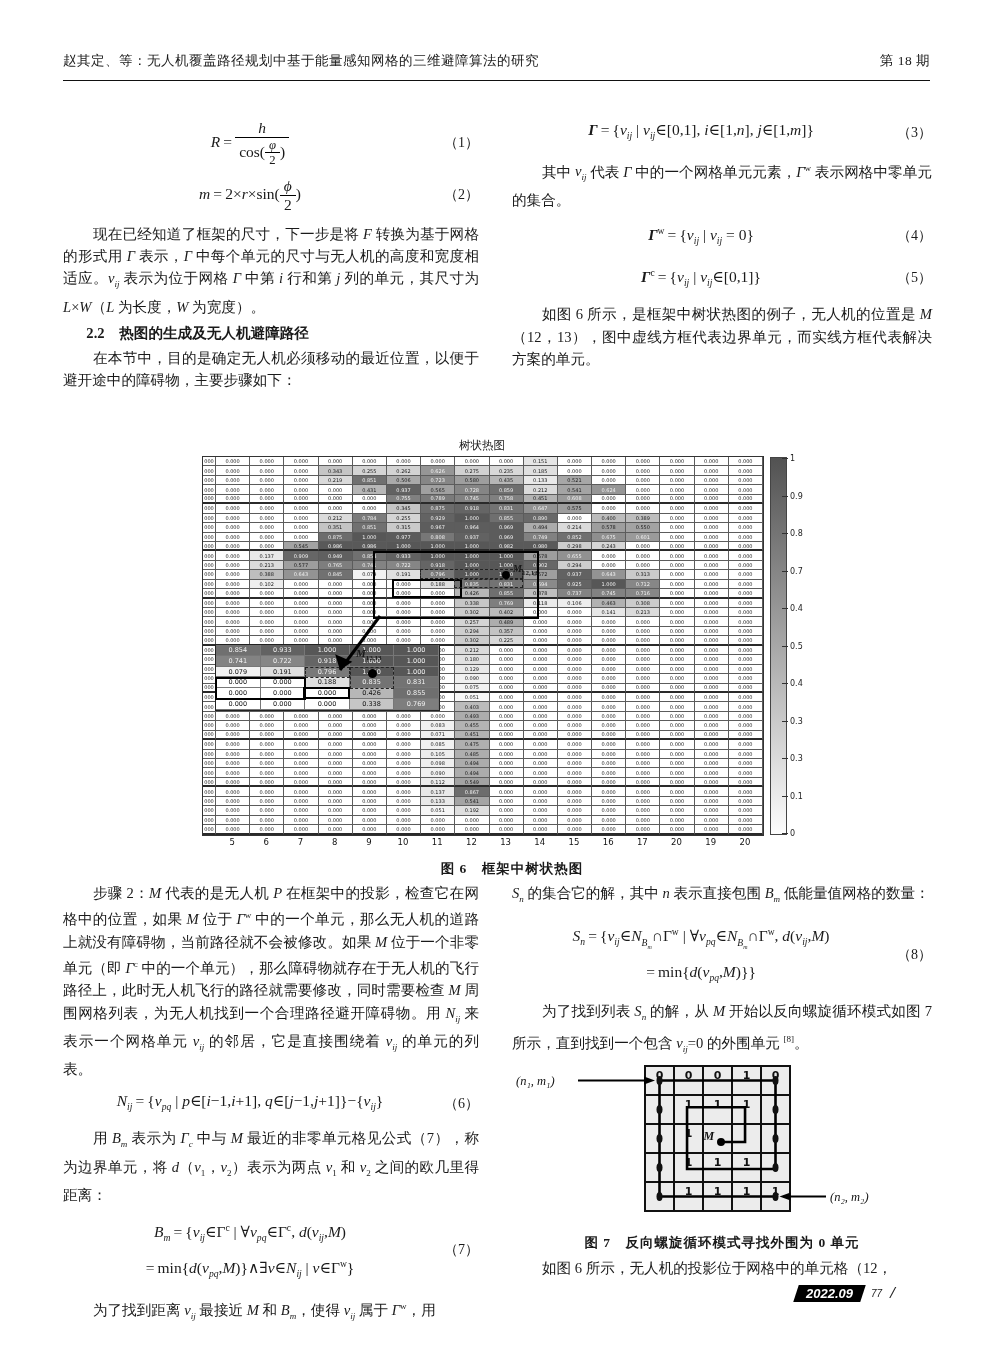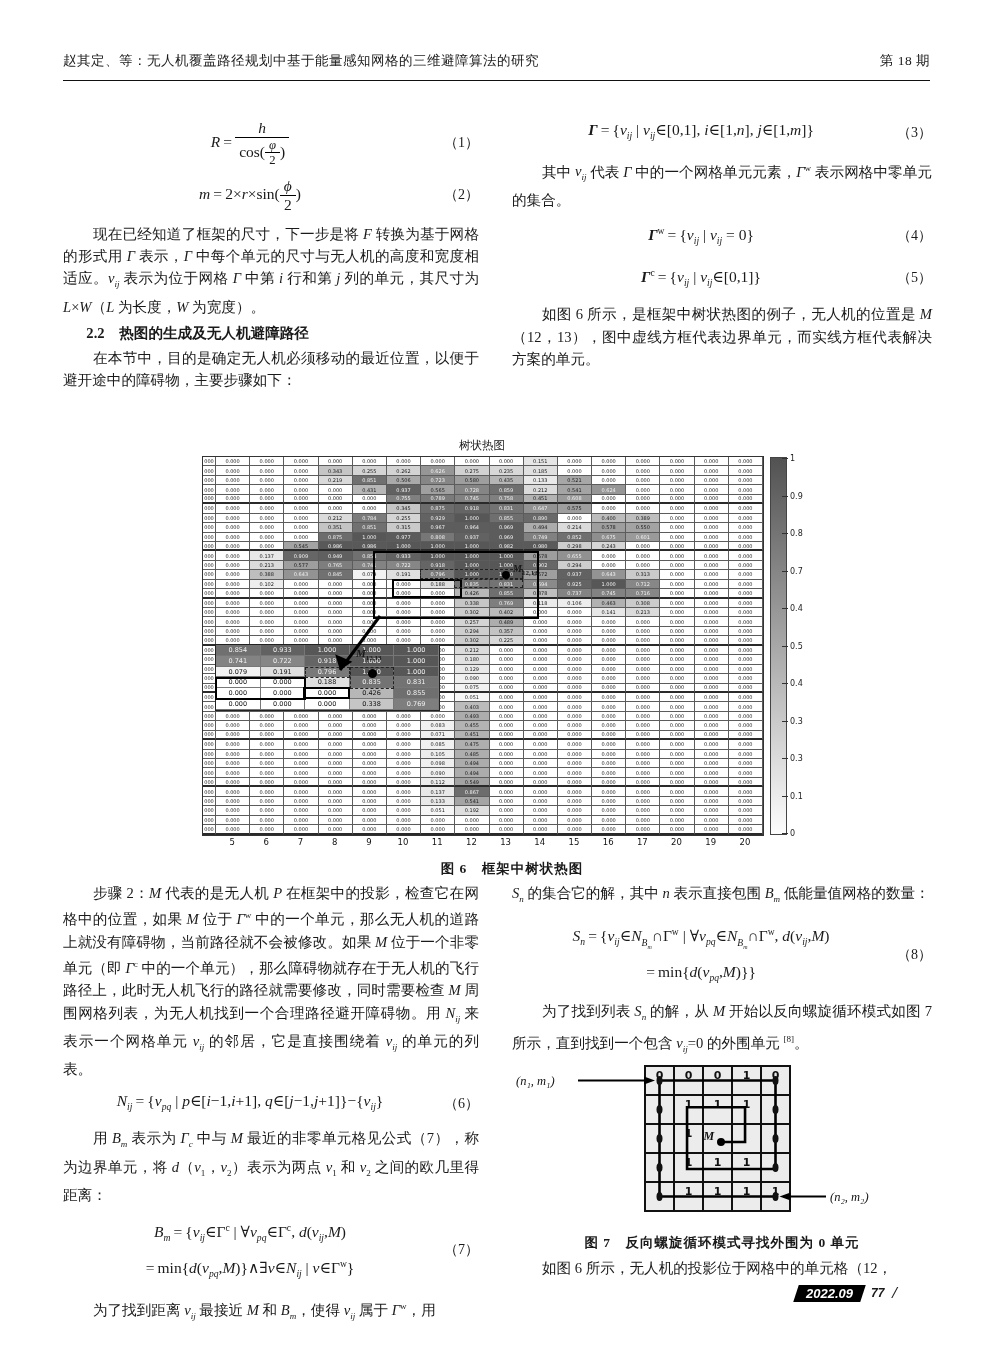--- a/index.html
+++ b/index.html
@@ -60,21 +60,21 @@
   .hm-xaxis span{flex:1;text-align:center;}
   .fig-cap{width:620px;text-align:center;font-size:13.5px;font-weight:bold;margin-top:26px;letter-spacing:1px;}
   
   .fig7-cap{text-align:center;font-size:13.5px;font-weight:bold;margin:6px 0 2px 0;letter-spacing:1px;}
   
   .foot{position:absolute;left:796px;top:1283px;display:flex;align-items:center;gap:8px;}
   .foot-date{background:#000;color:#fff;transform:skewX(-18deg);padding:1px 10px;
              font-size:13px;font-weight:bold;font-style:italic;
              font-family:"Liberation Sans",sans-serif;}
   .foot-date span{display:inline-block;transform:skewX(18deg);}
-  .foot-page{font-size:12px;font-weight:bold;font-style:italic;font-family:"Liberation Sans",sans-serif;}
+  .foot-page{font-size:10px;font-weight:normal;font-style:italic;font-family:"Liberation Sans",sans-serif;}
   .foot-slash{font-size:17px;font-weight:bold;font-style:italic;}
 </style>
 </head>
 <body>
 
 <div class="page">
 
   <div class="hdr">
     <span>赵其定、等：无人机覆盖路径规划中基于能量感知网格的三维避障算法的研究</span>
     <span>第 18 期</span>

